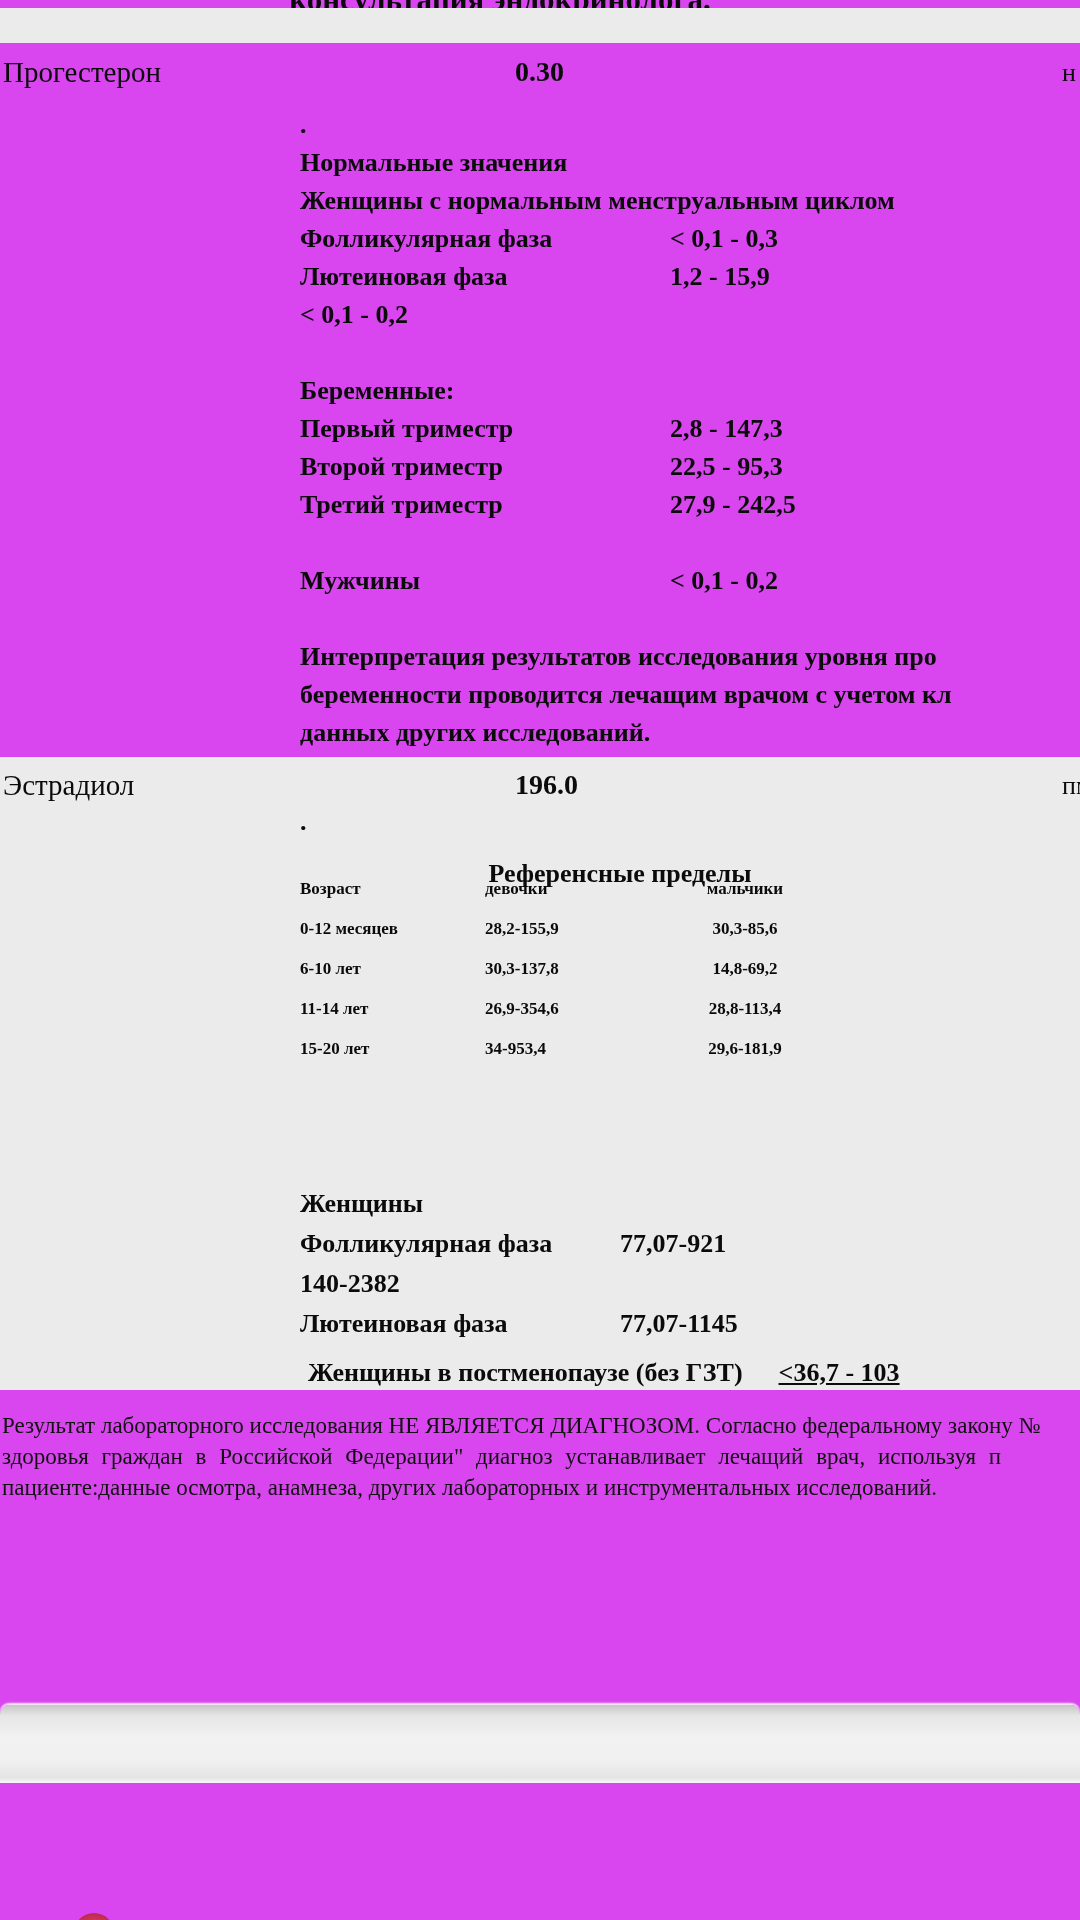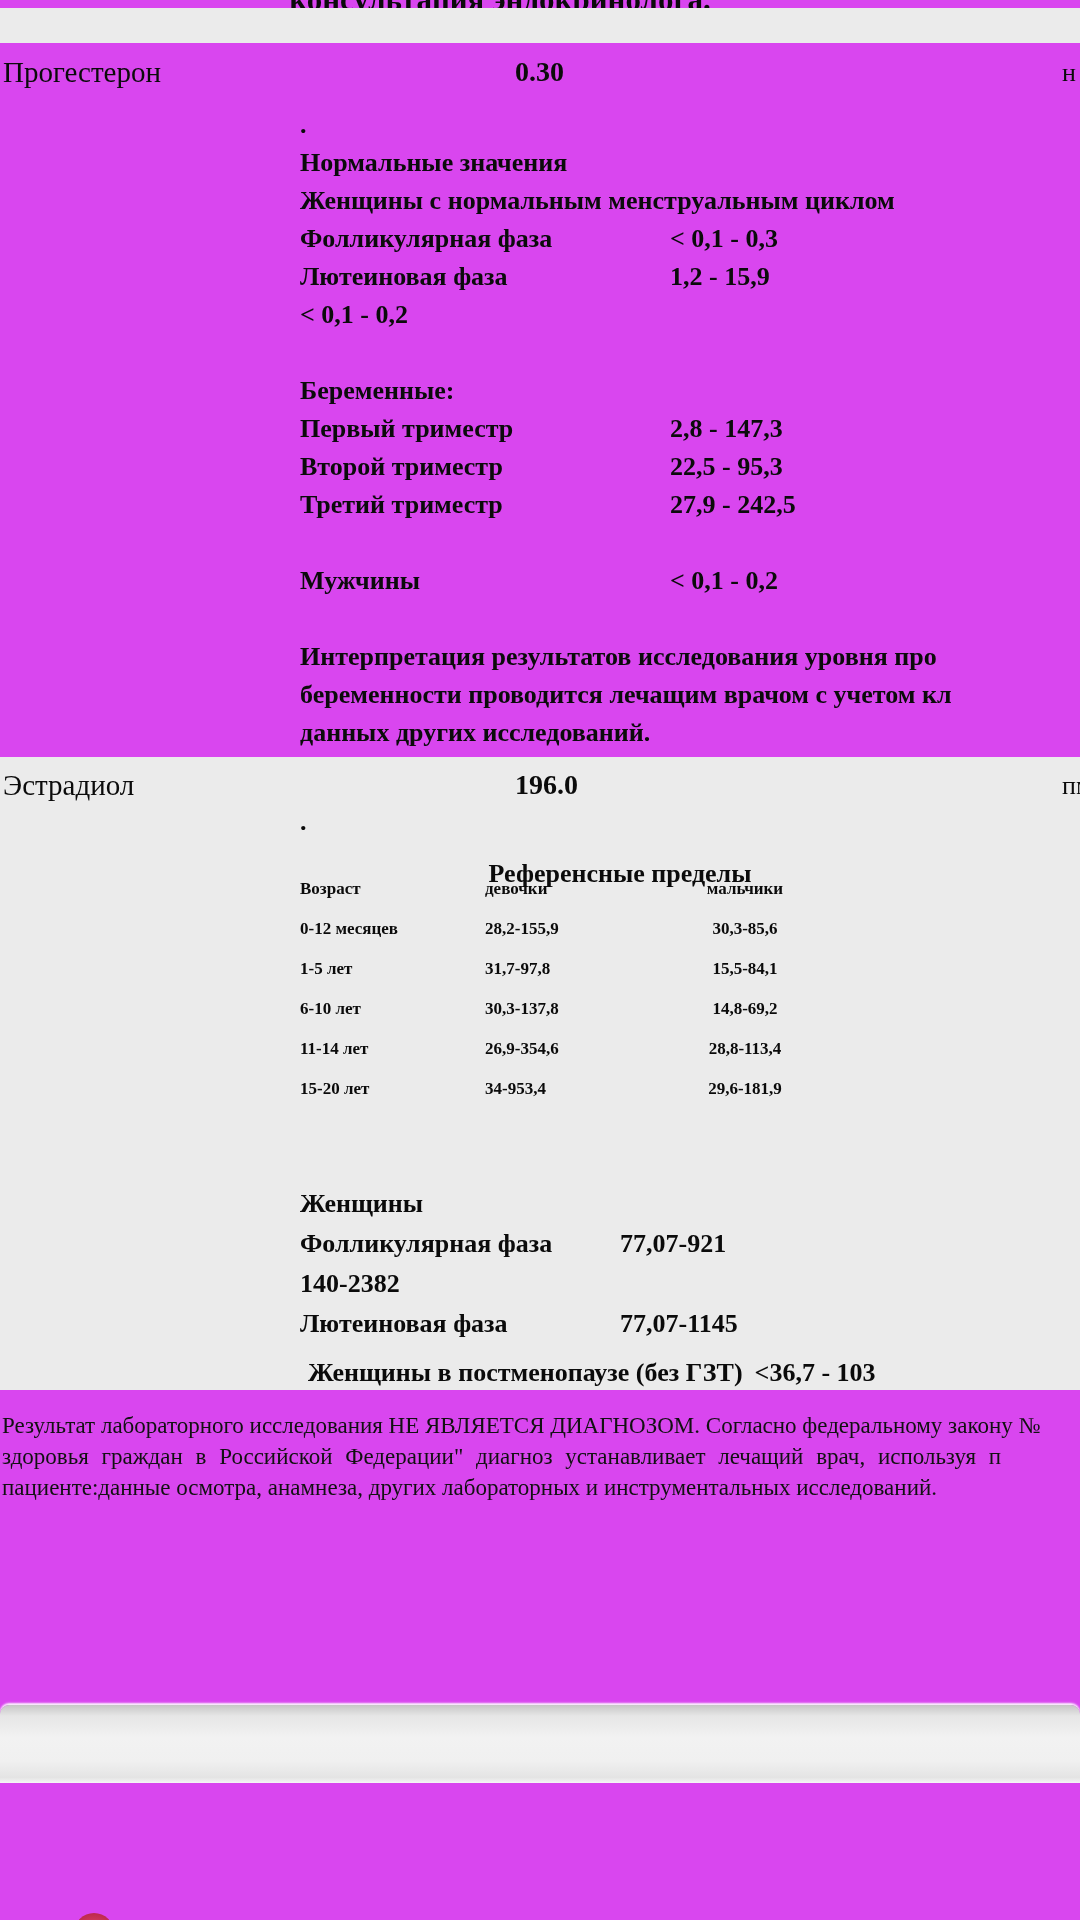--- a/index.html
+++ b/index.html
@@ -42,21 +42,21 @@
   .tc2{width:170px;flex:none;}
   .tc3{width:180px;flex:none;text-align:center;}
   .women-block{
     position:absolute;top:403px;left:300px;font-weight:bold;font-size:26px;line-height:40px;white-space:nowrap;margin-top:24px;
   }
   .wlabel{width:320px;flex:none;}
   .postmeno-row{
     position:absolute;top:601px;left:308px;display:flex;
     font-weight:bold;font-size:26px;white-space:nowrap;
   }
-  .postmeno-row .pm-value{margin-left:12px;}
+  .postmeno-row .pm-value{margin-left:36px;text-decoration:underline;}
   .footer-note{
     position:absolute;top:1410px;left:2px;width:1200px;
     font-size:23px;line-height:31px;color:#111;
   }
   .footer-line{white-space:nowrap;}
   .footer-line.justified{word-spacing:7px;}
   .bottom-band{
     position:absolute;top:1705px;left:0;width:1080px;height:78px;
     border-radius:9px 9px 0 0;
     background:linear-gradient(180deg,#c6c6c6 0%,#e6e6e6 14%,#f2f2f2 42%,#f0f0f0 72%,#e4e4e4 93%,#f6f6f6 100%);
@@ -135,25 +135,20 @@
         <span class="tc1">Возраст</span>
         <span class="tc2">девочки</span>
         <span class="tc3">мальчики</span>
       </div>
       <div class="trow">
         <span class="tc1">0-12 месяцев</span>
         <span class="tc2">28,2-155,9</span>
         <span class="tc3">30,3-85,6</span>
       </div>
       <div class="trow">
-        <span class="tc1">1-5 лет</span>
-        <span class="tc2">31,7-97,8</span>
-        <span class="tc3">15,5-84,1</span>
-      </div>
-      <div class="trow">
         <span class="tc1">6-10 лет</span>
         <span class="tc2">30,3-137,8</span>
         <span class="tc3">14,8-69,2</span>
       </div>
       <div class="trow">
         <span class="tc1">11-14 лет</span>
         <span class="tc2">26,9-354,6</span>
         <span class="tc3">28,8-113,4</span>
       </div>
       <div class="trow">

